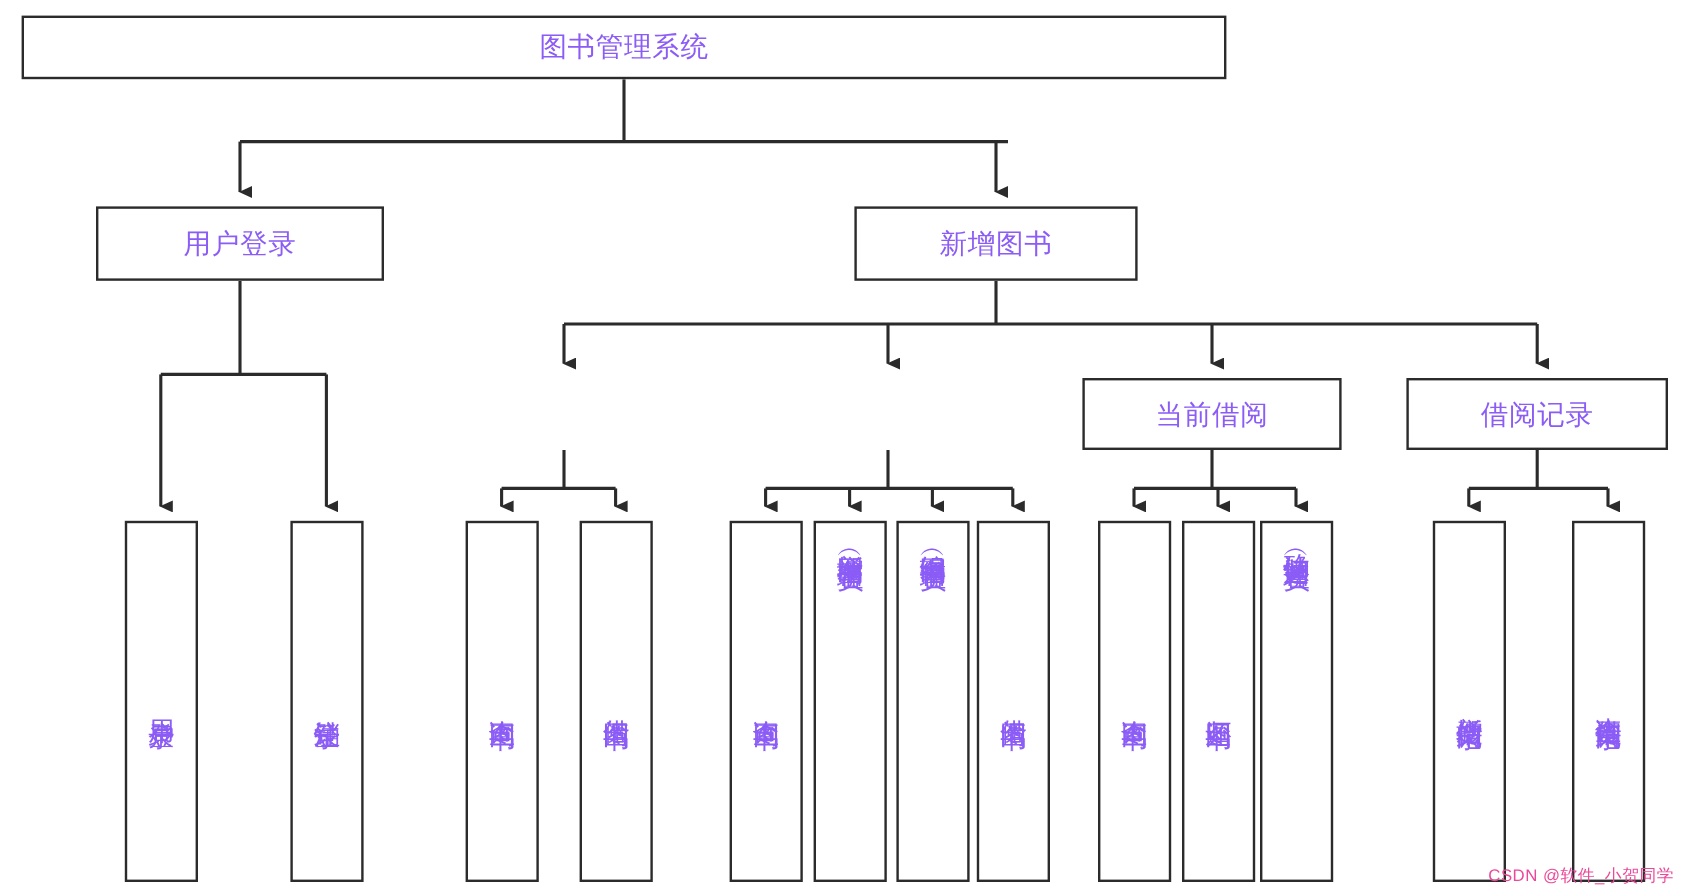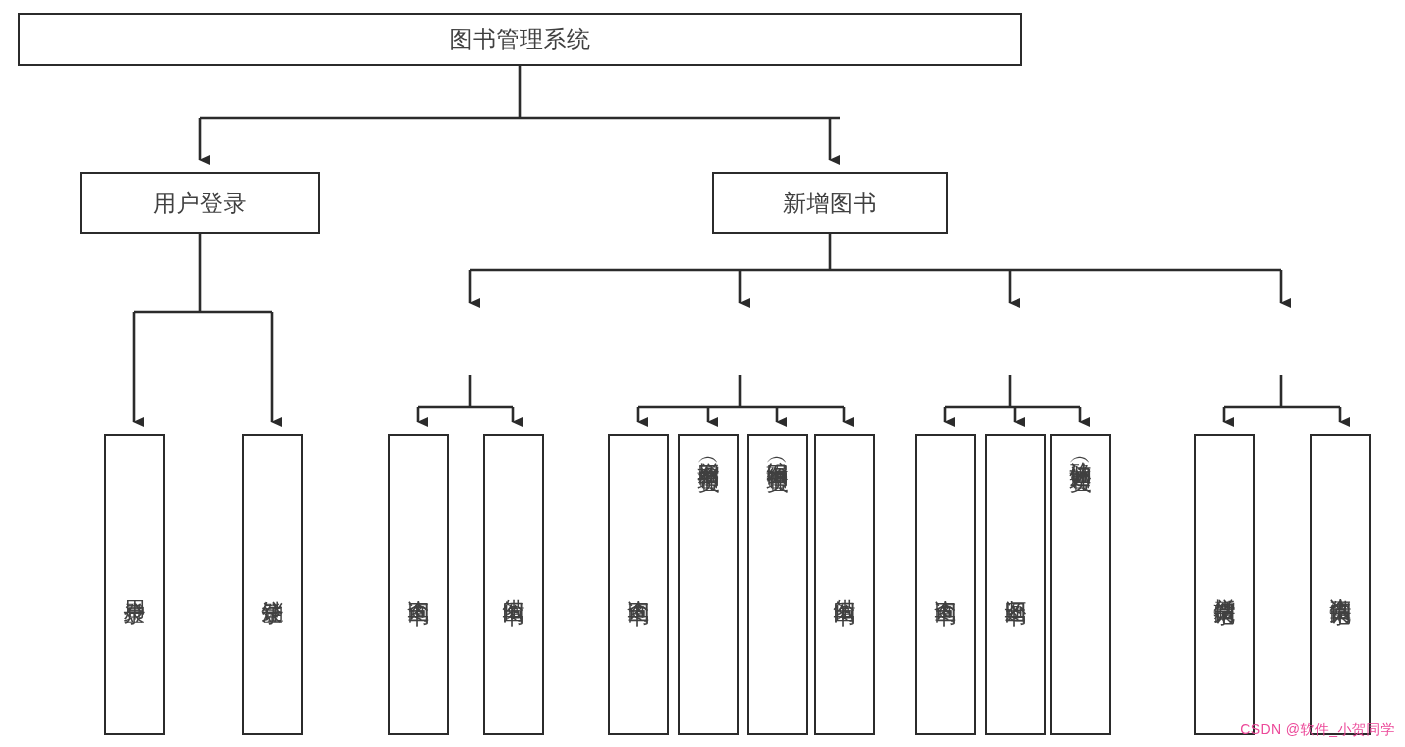--- a/index.html
+++ b/index.html
@@ -26,21 +26,21 @@
     pointer-events: none;
   }
   .node {
     position: absolute;
     box-sizing: border-box;
     background: #ffffff;
     border: 2.5px solid #2b2b2b;
     display: flex;
     align-items: center;
     justify-content: center;
-    color: #404040;
+    color: #8b5cf6;
     text-align: center;
     z-index: 2;
   }
   .node-h .label {
     font-size: 23px;
     line-height: 1.15;
     letter-spacing: 0.5px;
     white-space: nowrap;
   }
   .node-v {
@@ -129,20 +129,26 @@
     <span class="label">图书管理系统</span>
   </div>
 
   <div class="node node-h" style="left:80px; top:172px; width:240px; height:62px;">
     <span class="label">用户登录</span>
   </div>
   <div class="node node-h" style="left:712px; top:172px; width:236px; height:62px;">
     <span class="label">新增图书</span>
   </div>
 
+  <div class="node node-h" style="left:902px; top:315px; width:216px; height:60px;">
+    <span class="label">当前借阅</span>
+  </div>
+  <div class="node node-h" style="left:1172px; top:315px; width:218px; height:60px;">
+    <span class="label">借阅记录</span>
+  </div>
 
   <div class="node node-v align-mid" style="left:104px; top:434px; width:61px; height:301px;">
     <span class="label">用户登录</span>
   </div>
   <div class="node node-v align-mid" style="left:242px; top:434px; width:61px; height:301px;">
     <span class="label">注销登录</span>
   </div>
   <div class="node node-v align-mid" style="left:388px; top:434px; width:61px; height:301px;">
     <span class="label">查询图书</span>
   </div>

